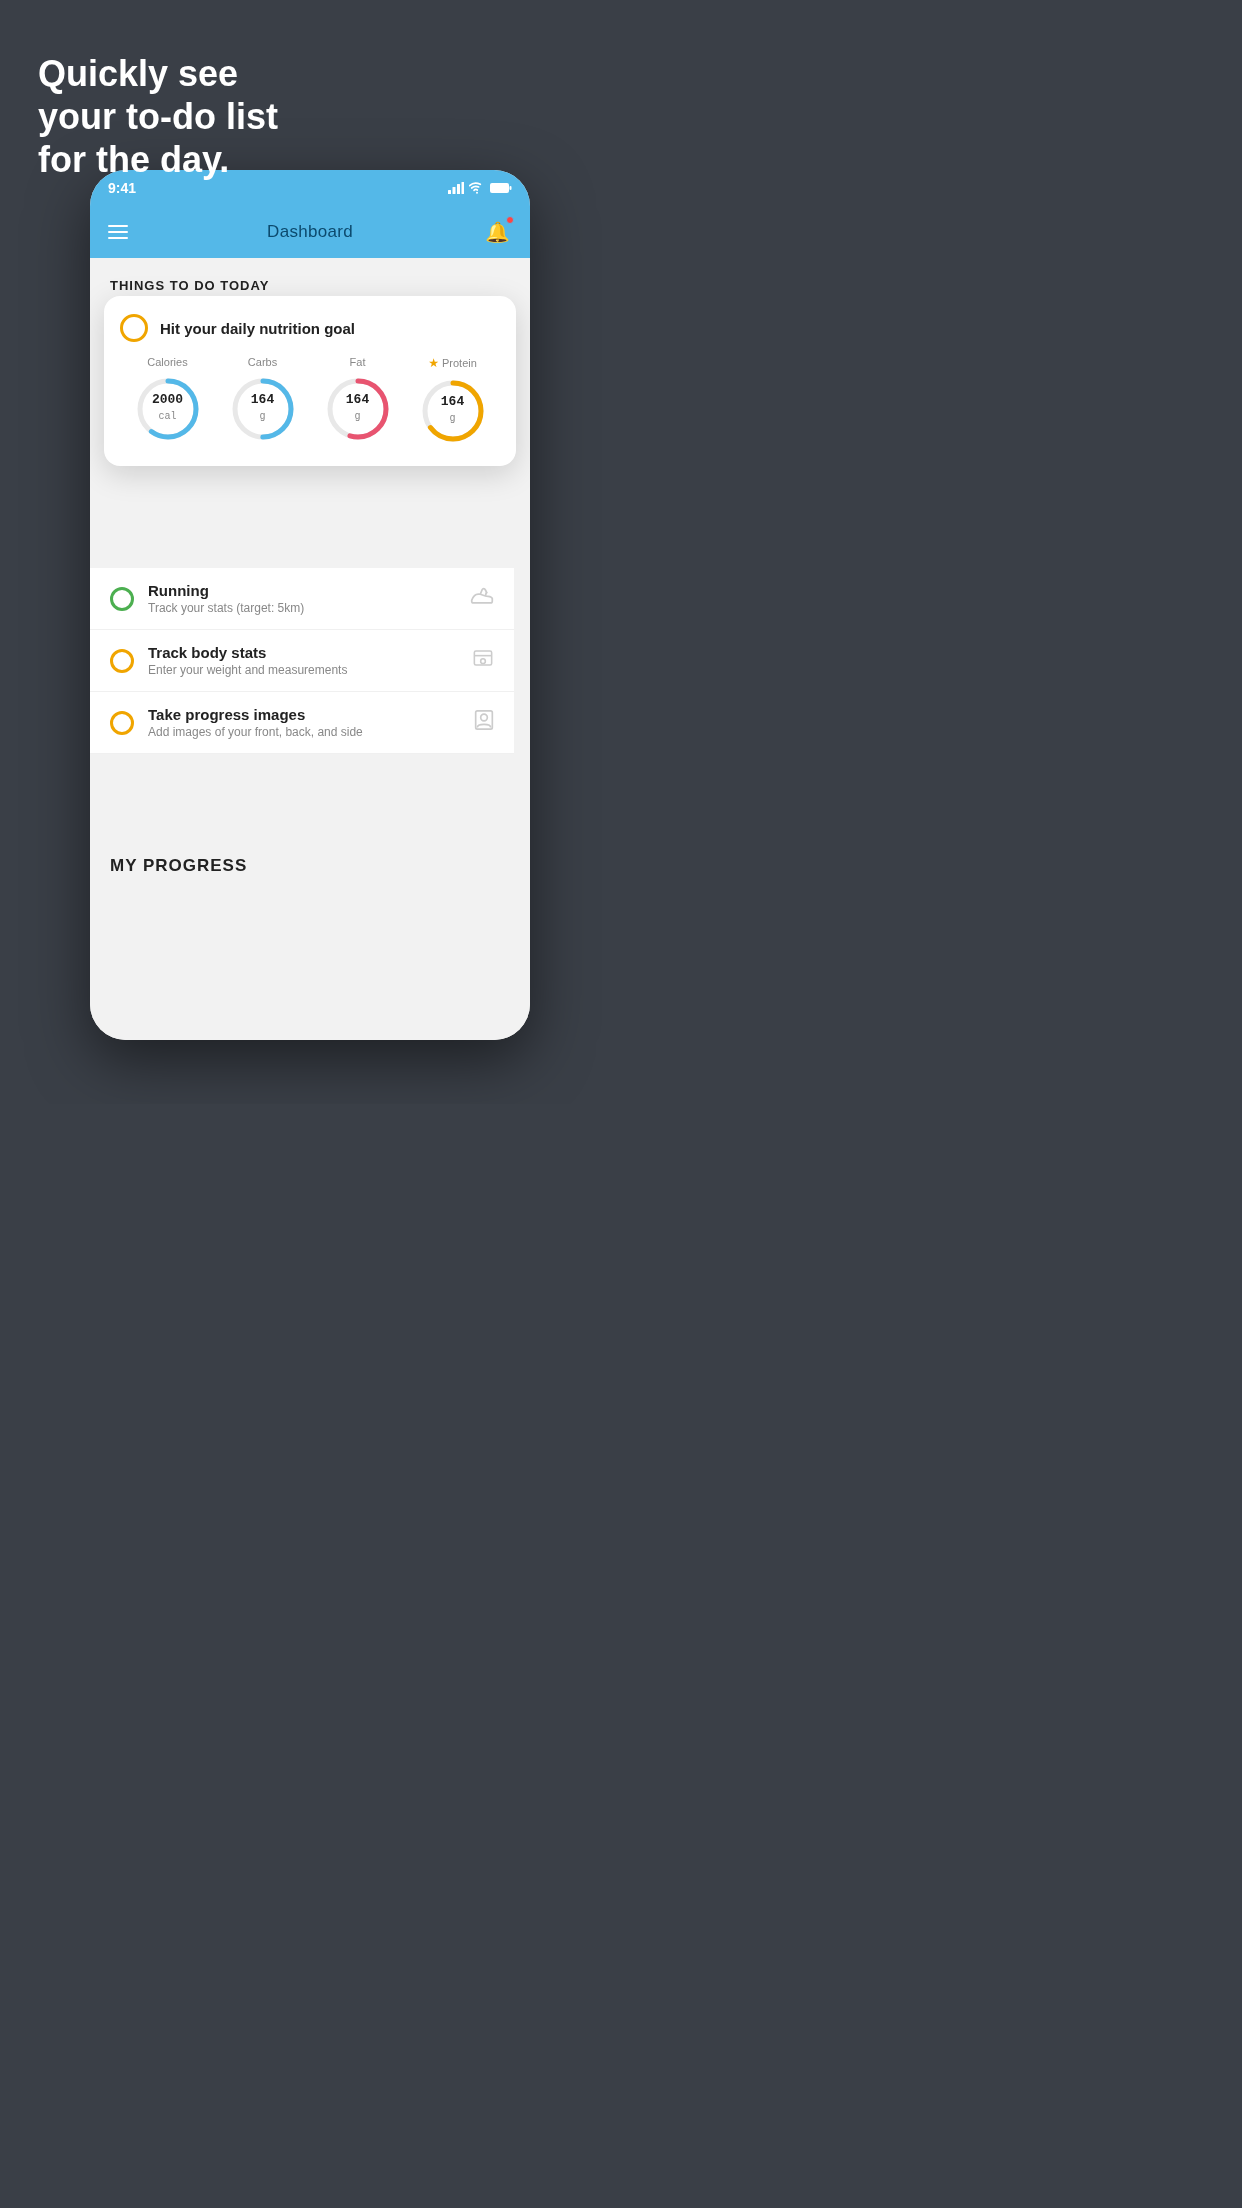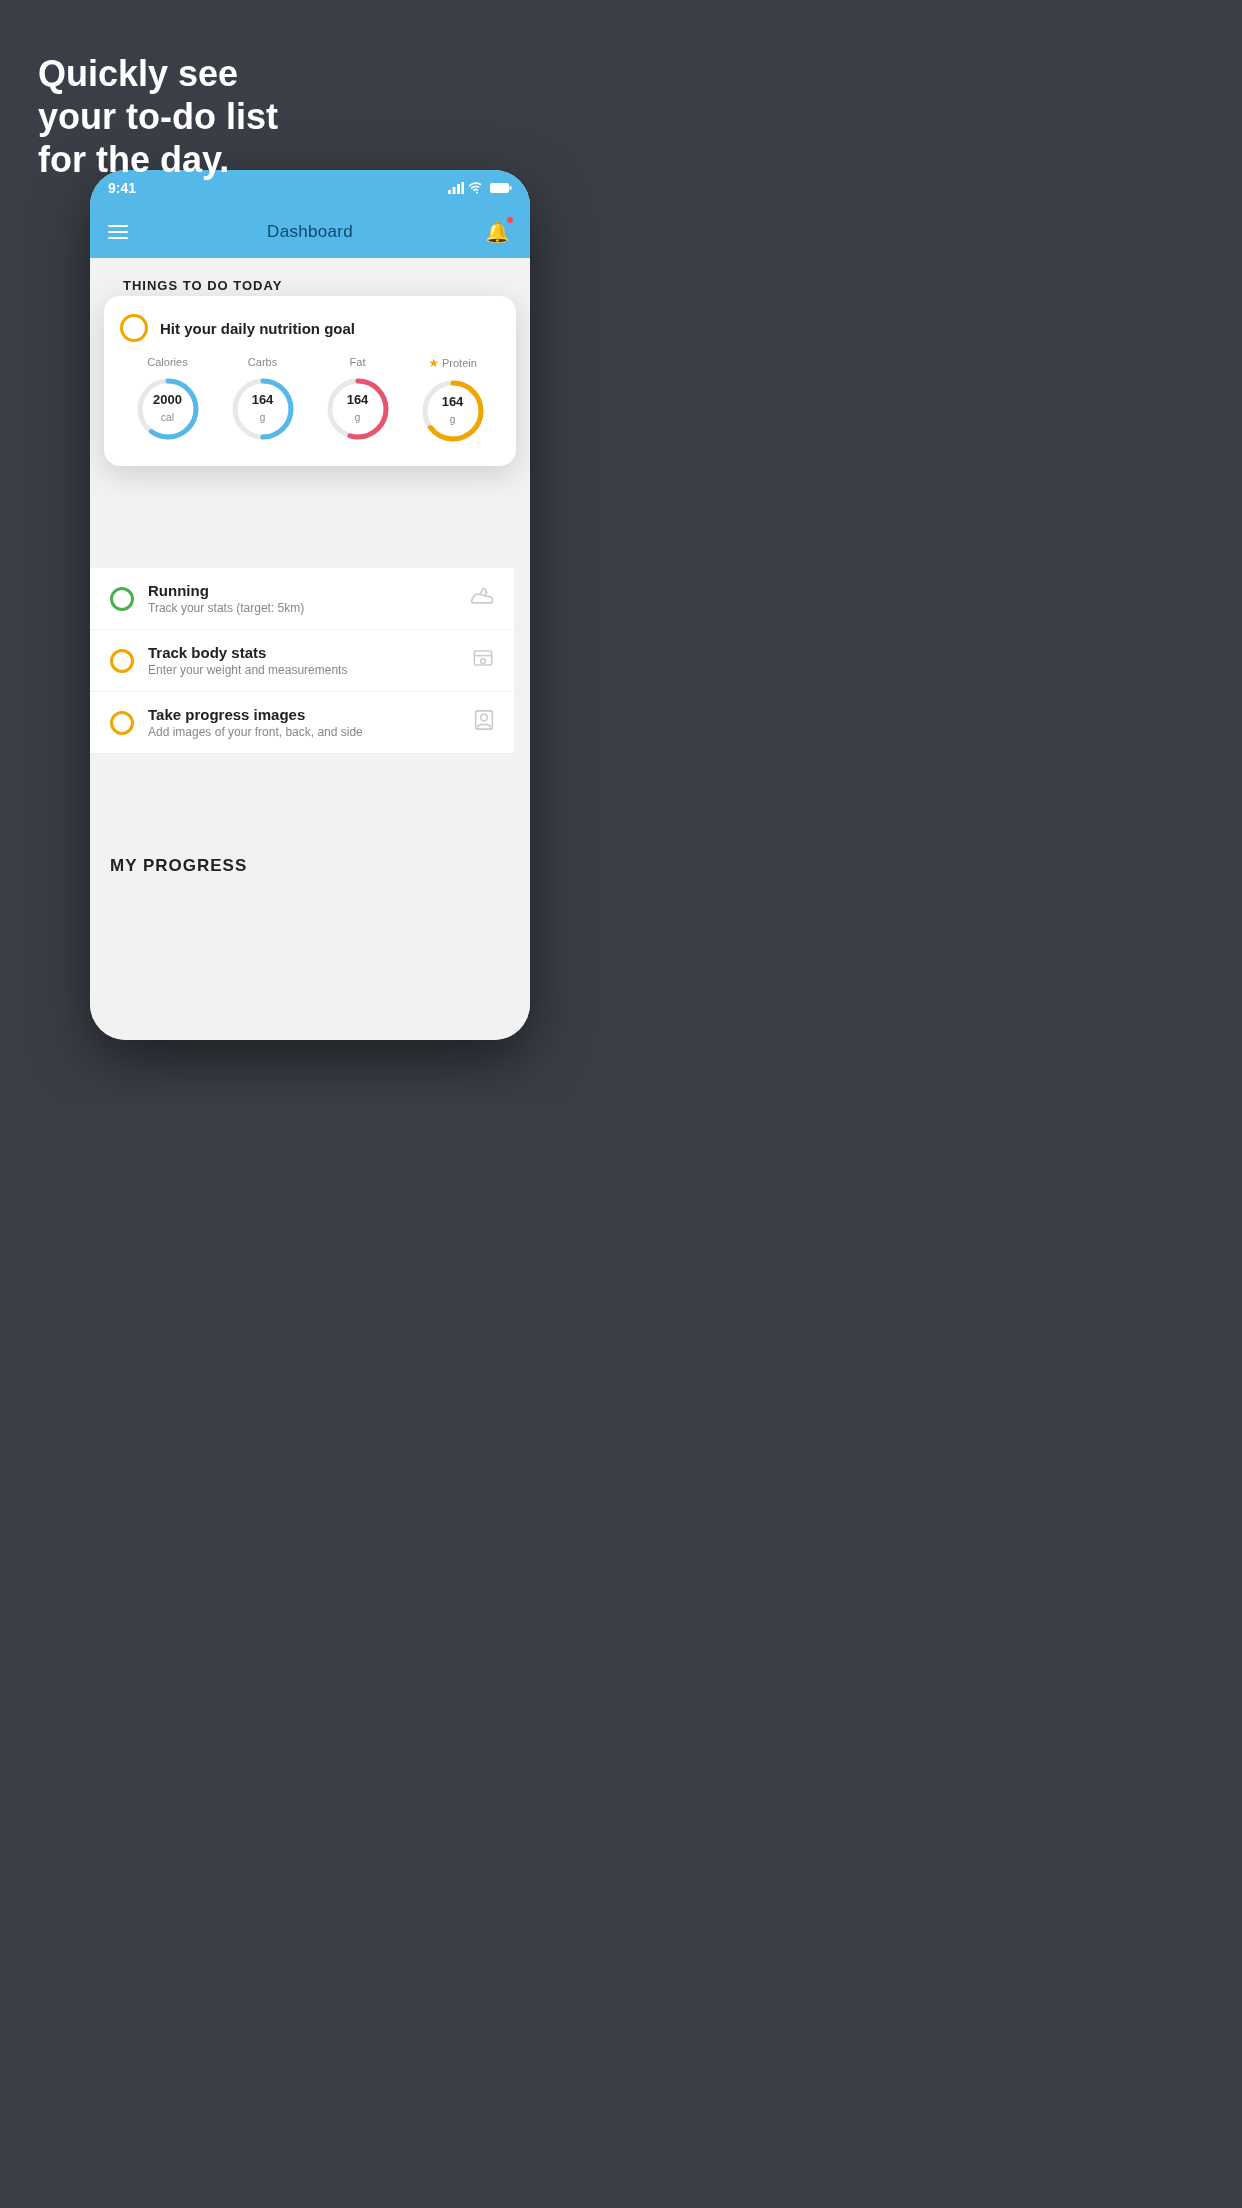--- a/index.html
+++ b/index.html
@@ -127,21 +127,21 @@
     .content {
       background: #f2f2f2;
       height: calc(870px - 36px - 52px);
       overflow: hidden;
       position: relative;
     }
 
     
     .section-header {
       background: #f2f2f2;
-      padding: 18px 33px 12px;
+      padding: 18px 20px 12px;
     }
 
     .section-title {
       font-size: 13px;
       font-weight: 800;
       letter-spacing: 1px;
       color: #222;
       text-transform: uppercase;
     }
 
@@ -215,20 +215,21 @@
       transform: rotate(-90deg);
     }
 
     .donut-label {
       position: absolute;
       top: 50%;
       left: 50%;
       transform: translate(-50%, -50%);
       text-align: center;
       line-height: 1.1;
+      font-family: Liberation Mono, monospace;
     }
 
     .donut-value {
       font-size: 13px;
       font-weight: 700;
       color: #222;
       display: block;
     }
 
     .donut-unit {

